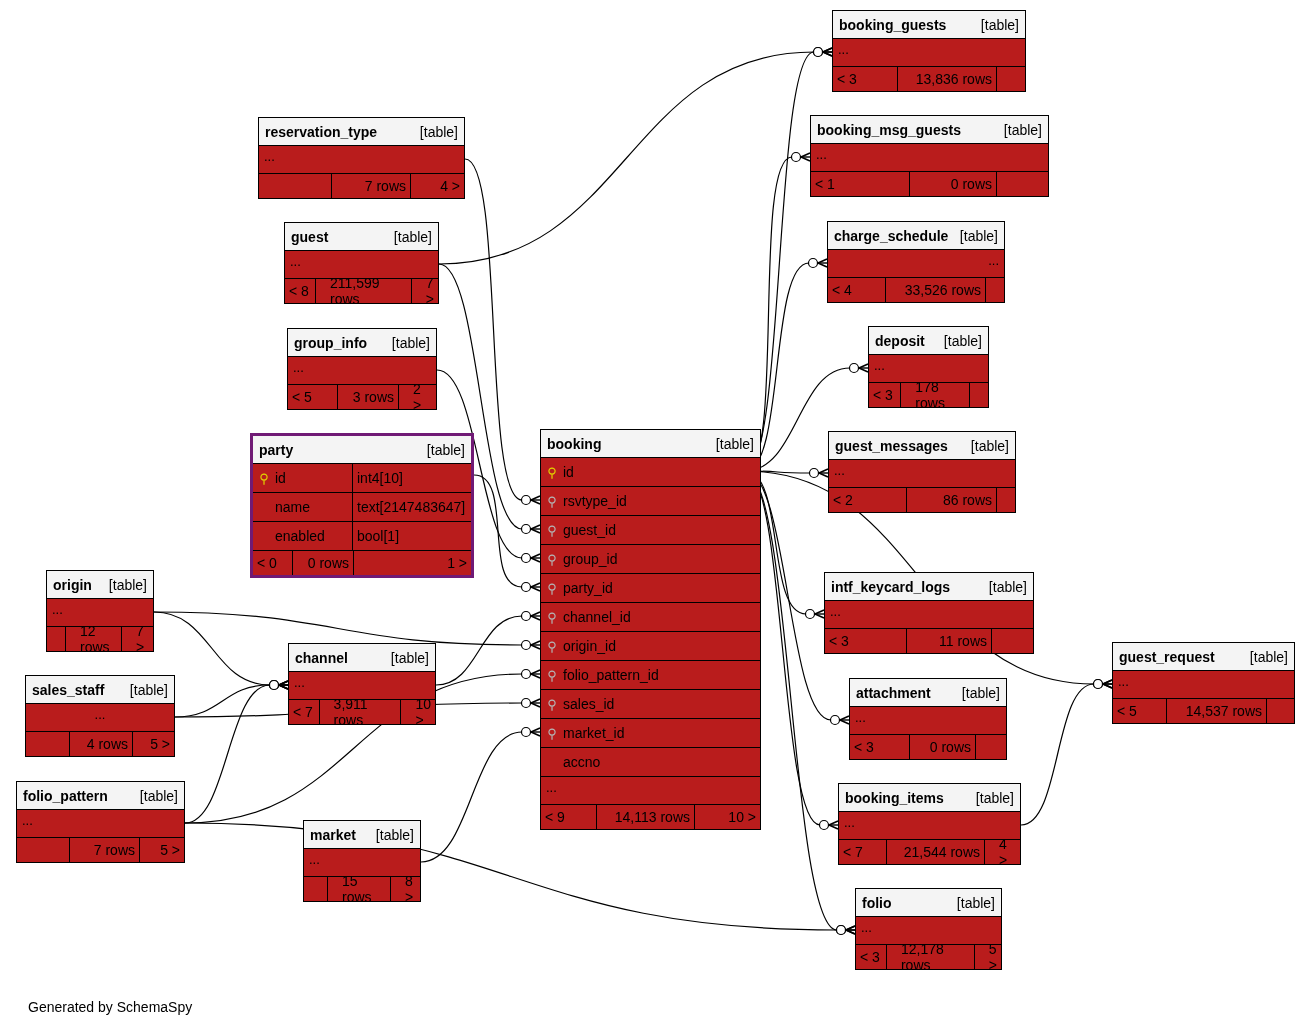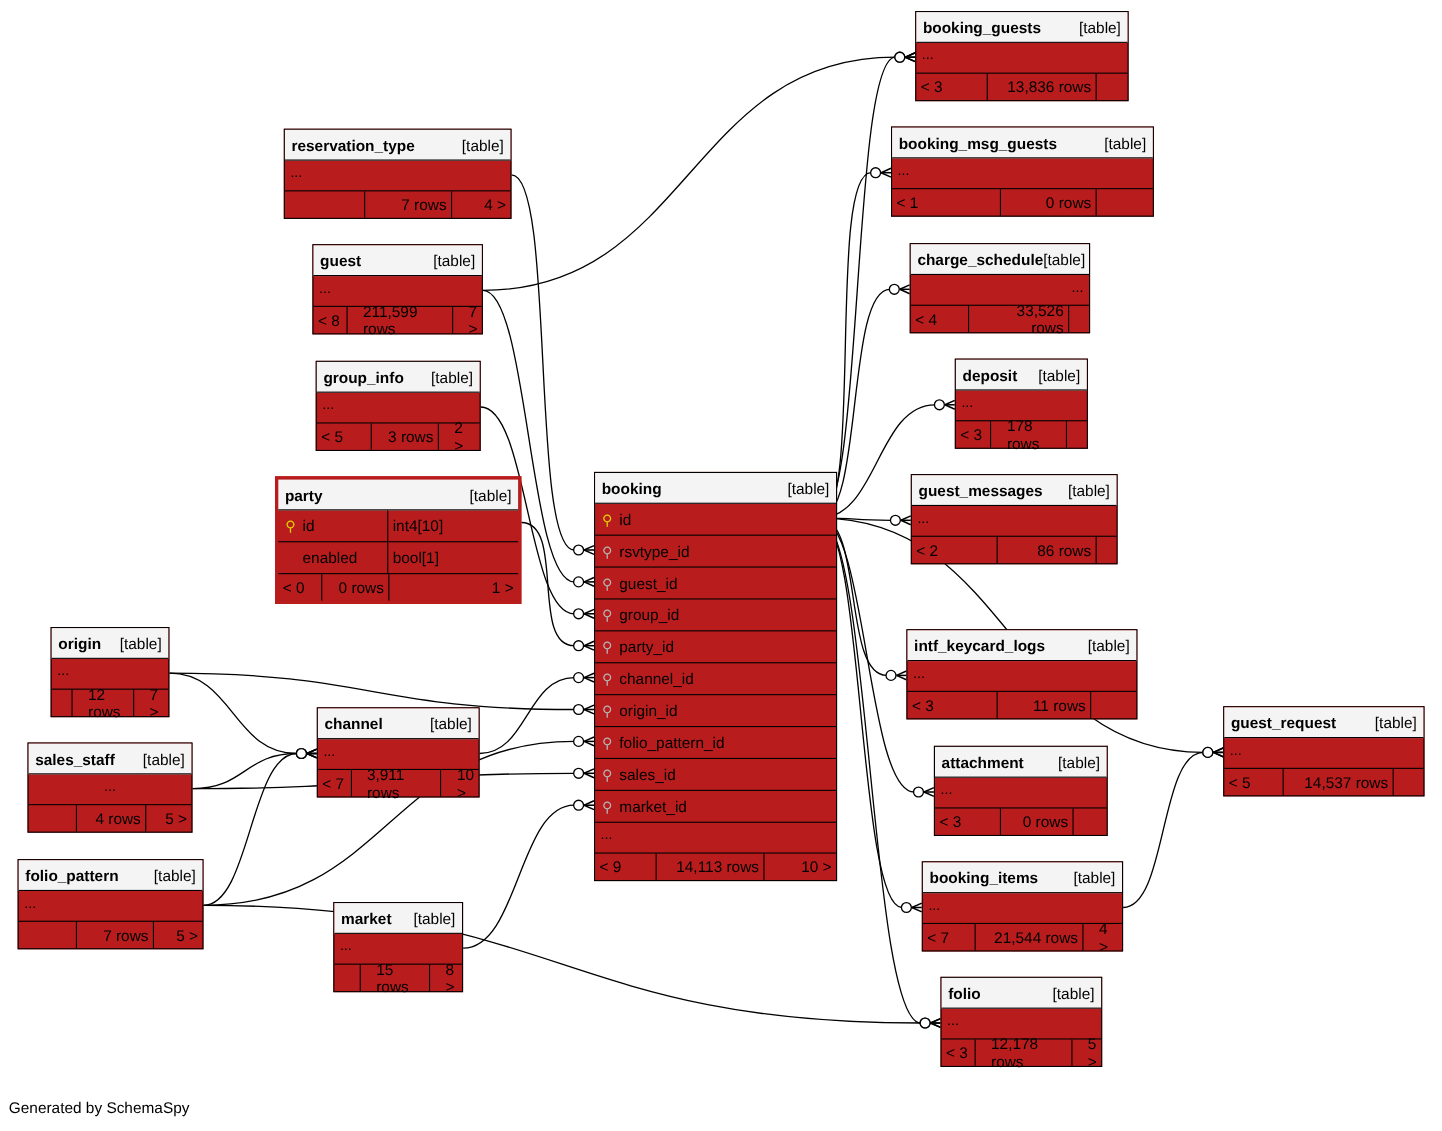--- a/index.html
+++ b/index.html
@@ -1,38 +1,38 @@
 <!DOCTYPE html>
 <html><head>
 <meta charset="utf-8">
 <style>
   html, body { margin:0; padding:0; background:#ffffff; }
   body { width:1311px; height:1028px; position:relative; overflow:hidden;
          font-family:"Liberation Sans", sans-serif; font-size:14px; color:#000; }
   #edges { position:absolute; left:0; top:0; width:1311px; height:1028px; pointer-events:none; }
   #edges path { fill:none; stroke:#000; stroke-width:1.2; }
   .tbl { position:absolute; border:1.5px solid #000; background:#b91c1c; box-sizing:border-box; }
-  .tbl.focus { border:3px solid #b91c1c; }
+  .tbl.focus { border:3px solid #701a75; }
   .tbl .hdr { display:flex; justify-content:space-between; align-items:center;
               background:#f4f4f4; border-bottom:1.5px solid #000; height:28px; padding:0 6px; box-sizing:border-box; }
   .tbl .hdr .nm { font-weight:bold; }
   .tbl .ell { height:28px; border-bottom:1.5px solid #000; padding:4px 5px 0; box-sizing:border-box; font-size:13px; line-height:14px; }
   .tbl .col { height:29px; border-bottom:1.5px solid #000; display:flex; align-items:center; box-sizing:border-box; }
   .tbl .col .key { width:22px; text-align:center; font-size:13px; }
   .tbl .col .key.pk { color:#e0d000; }
   .tbl .col .key.fk { color:#b4b4b4; }
   .tbl .ftr { display:flex; height:24px; align-items:center; box-sizing:border-box; }
   .tbl .ftr span { height:100%; display:flex; align-items:center; padding:0 4px; box-sizing:border-box; }
   .tbl .ftr span + span { border-left:1.5px solid #000;padding-left:14px; }
   .tbl .ftr .p { justify-content:flex-start; }
   .tbl .ftr .r { justify-content:flex-end; }
   .tbl .ftr .c { justify-content:flex-end; }
   .party .col .n { width:100px; padding-left:0; border-right:1.5px solid #000; height:100%; display:flex; align-items:center; box-sizing:border-box; }
   .party .col .t { padding-left:4px; }
-  #footer { position:absolute; left:8px; top:999px; font-size:14px; }
+  #footer { position:absolute; left:28px; top:999px; font-size:14px; }
 </style>
 </head>
 <body>
 
 <svg id="edges" xmlns="http://www.w3.org/2000/svg">
     <path d="M465,159 C505,159 482,500 522,500"></path>
     <g>
       <circle cx="526" cy="500" r="4.5" fill="#fff" stroke="#000" stroke-width="1.2"></circle>
       <line x1="531" y1="500" x2="540" y2="496" stroke="#000" stroke-width="1.4"></line>
       <line x1="531" y1="500" x2="540" y2="500" stroke="#000" stroke-width="1.4"></line>
@@ -246,20 +246,24 @@
         <span class="key fk">⚲</span>
      <span>folio_pattern_id</span>
       </div>
       <div class="col">
         <span class="key fk">⚲</span>
      <span>sales_id</span>
       </div>
       <div class="col">
         <span class="key fk">⚲</span>
      <span>market_id</span>
+      </div>
+      <div class="col">
+        <span class="key "></span>
+     <span>accno</span>
       </div>
     </div>
   <div class="ell">...</div>
   <div class="ftr">
     <span class="p" style="width:55px">&lt; 9</span>
     <span class="r" style="width:98px">14,113 rows</span>
     <span class="c" style="flex:1">10 &gt;</span>
   </div>
 </div>
 
@@ -272,20 +276,27 @@
       <div class="col">
         <span class="n">
           <span class="key pk">⚲</span>
        <span>id</span>
         </span>
      <span class="t">int4[10]</span>
       </div>
       <div class="col">
         <span class="n">
           <span class="key "></span>
+       <span>name</span>
+        </span>
+     <span class="t">text[2147483647]</span>
+      </div>
+      <div class="col">
+        <span class="n">
+          <span class="key "></span>
        <span>enabled</span>
         </span>
      <span class="t">bool[1]</span>
       </div>
     </div>
   <div class="ftr">
     <span class="p" style="width:39px">&lt; 0</span>
     <span class="r" style="width:61px">0 rows</span>
     <span class="c" style="flex:1">1 &gt;</span>
   </div>
@@ -309,21 +320,21 @@
        <span class="nm">booking_msg_guests</span>
        <span>[table]</span>
      </div>
      <div class="ell">...</div>
      <div class="ftr">
        <span class="p" style="width:98px">&lt; 1</span>
        <span class="r" style="width:87px">0 rows</span>
        <span class="c" style="flex:1"></span>
      </div>
     </div>
-    <div class="tbl" id="t-charge_schedule" style="left: 827px; top: 221px; width: 164px; text-align: right;">
+    <div class="tbl" id="t-charge_schedule" style="left: 827px; top: 221px; width: 178px; text-align: right;">
       <div class="hdr">
        <span class="nm">charge_schedule</span>
        <span>[table]</span>
      </div>
      <div class="ell">...</div>
      <div class="ftr">
        <span class="p" style="width:62px">&lt; 4</span>
        <span class="r" style="width:107px">33,526 rows</span>
        <span class="c" style="flex:1"></span>
      </div>

